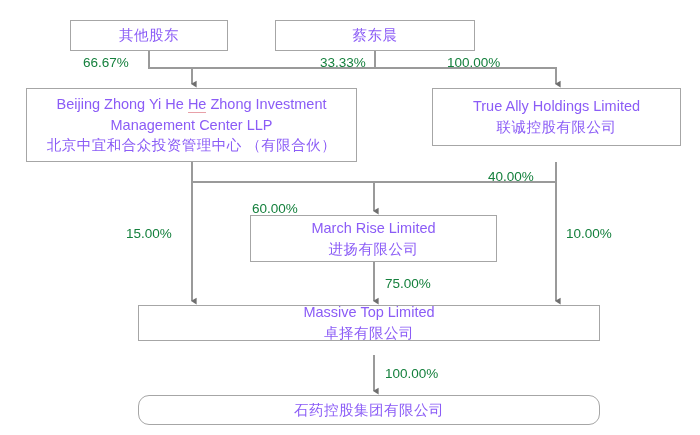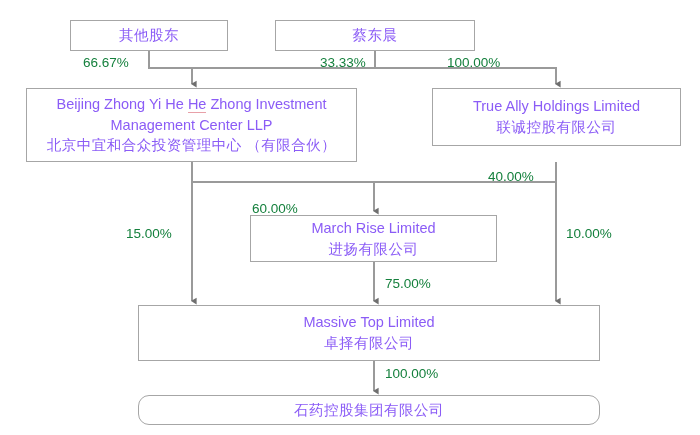--- a/index.html
+++ b/index.html
@@ -49,21 +49,21 @@
     font-size: 13.5px;
     white-space: nowrap;
     line-height: 1;
   }
   
   #n-other     { left: 70px;  top: 20px;  width: 158px; height: 31px; }
   #n-cai       { left: 275px; top: 20px;  width: 200px; height: 31px; }
   #n-beijing   { left: 26px;  top: 88px;  width: 331px; height: 74px; }
   #n-trueally  { left: 432px; top: 88px;  width: 249px; height: 58px; }
   #n-march     { left: 250px; top: 215px; width: 247px; height: 47px; }
-  #n-massive   { left: 138px; top: 305px; width: 462px; height: 56px; }
+  #n-massive   { left: 138px; top: 305px; width: 462px; height: 36px; }
   #n-bottom    { left: 138px; top: 395px; width: 462px; height: 30px; border-radius: 11px; }
   
   #p-6667 { left: 83px;  top: 56px; }
   #p-3333 { left: 320px; top: 56px; }
   #p-100a { left: 447px; top: 56px; }
   #p-60   { left: 252px; top: 170px; margin-top: 32px; }
   #p-40   { left: 452px; top: 170px; margin-left: 36px; }
   #p-15   { left: 126px; top: 227px; }
   #p-10   { left: 566px; top: 227px; }
   #p-75   { left: 385px; top: 277px; }

